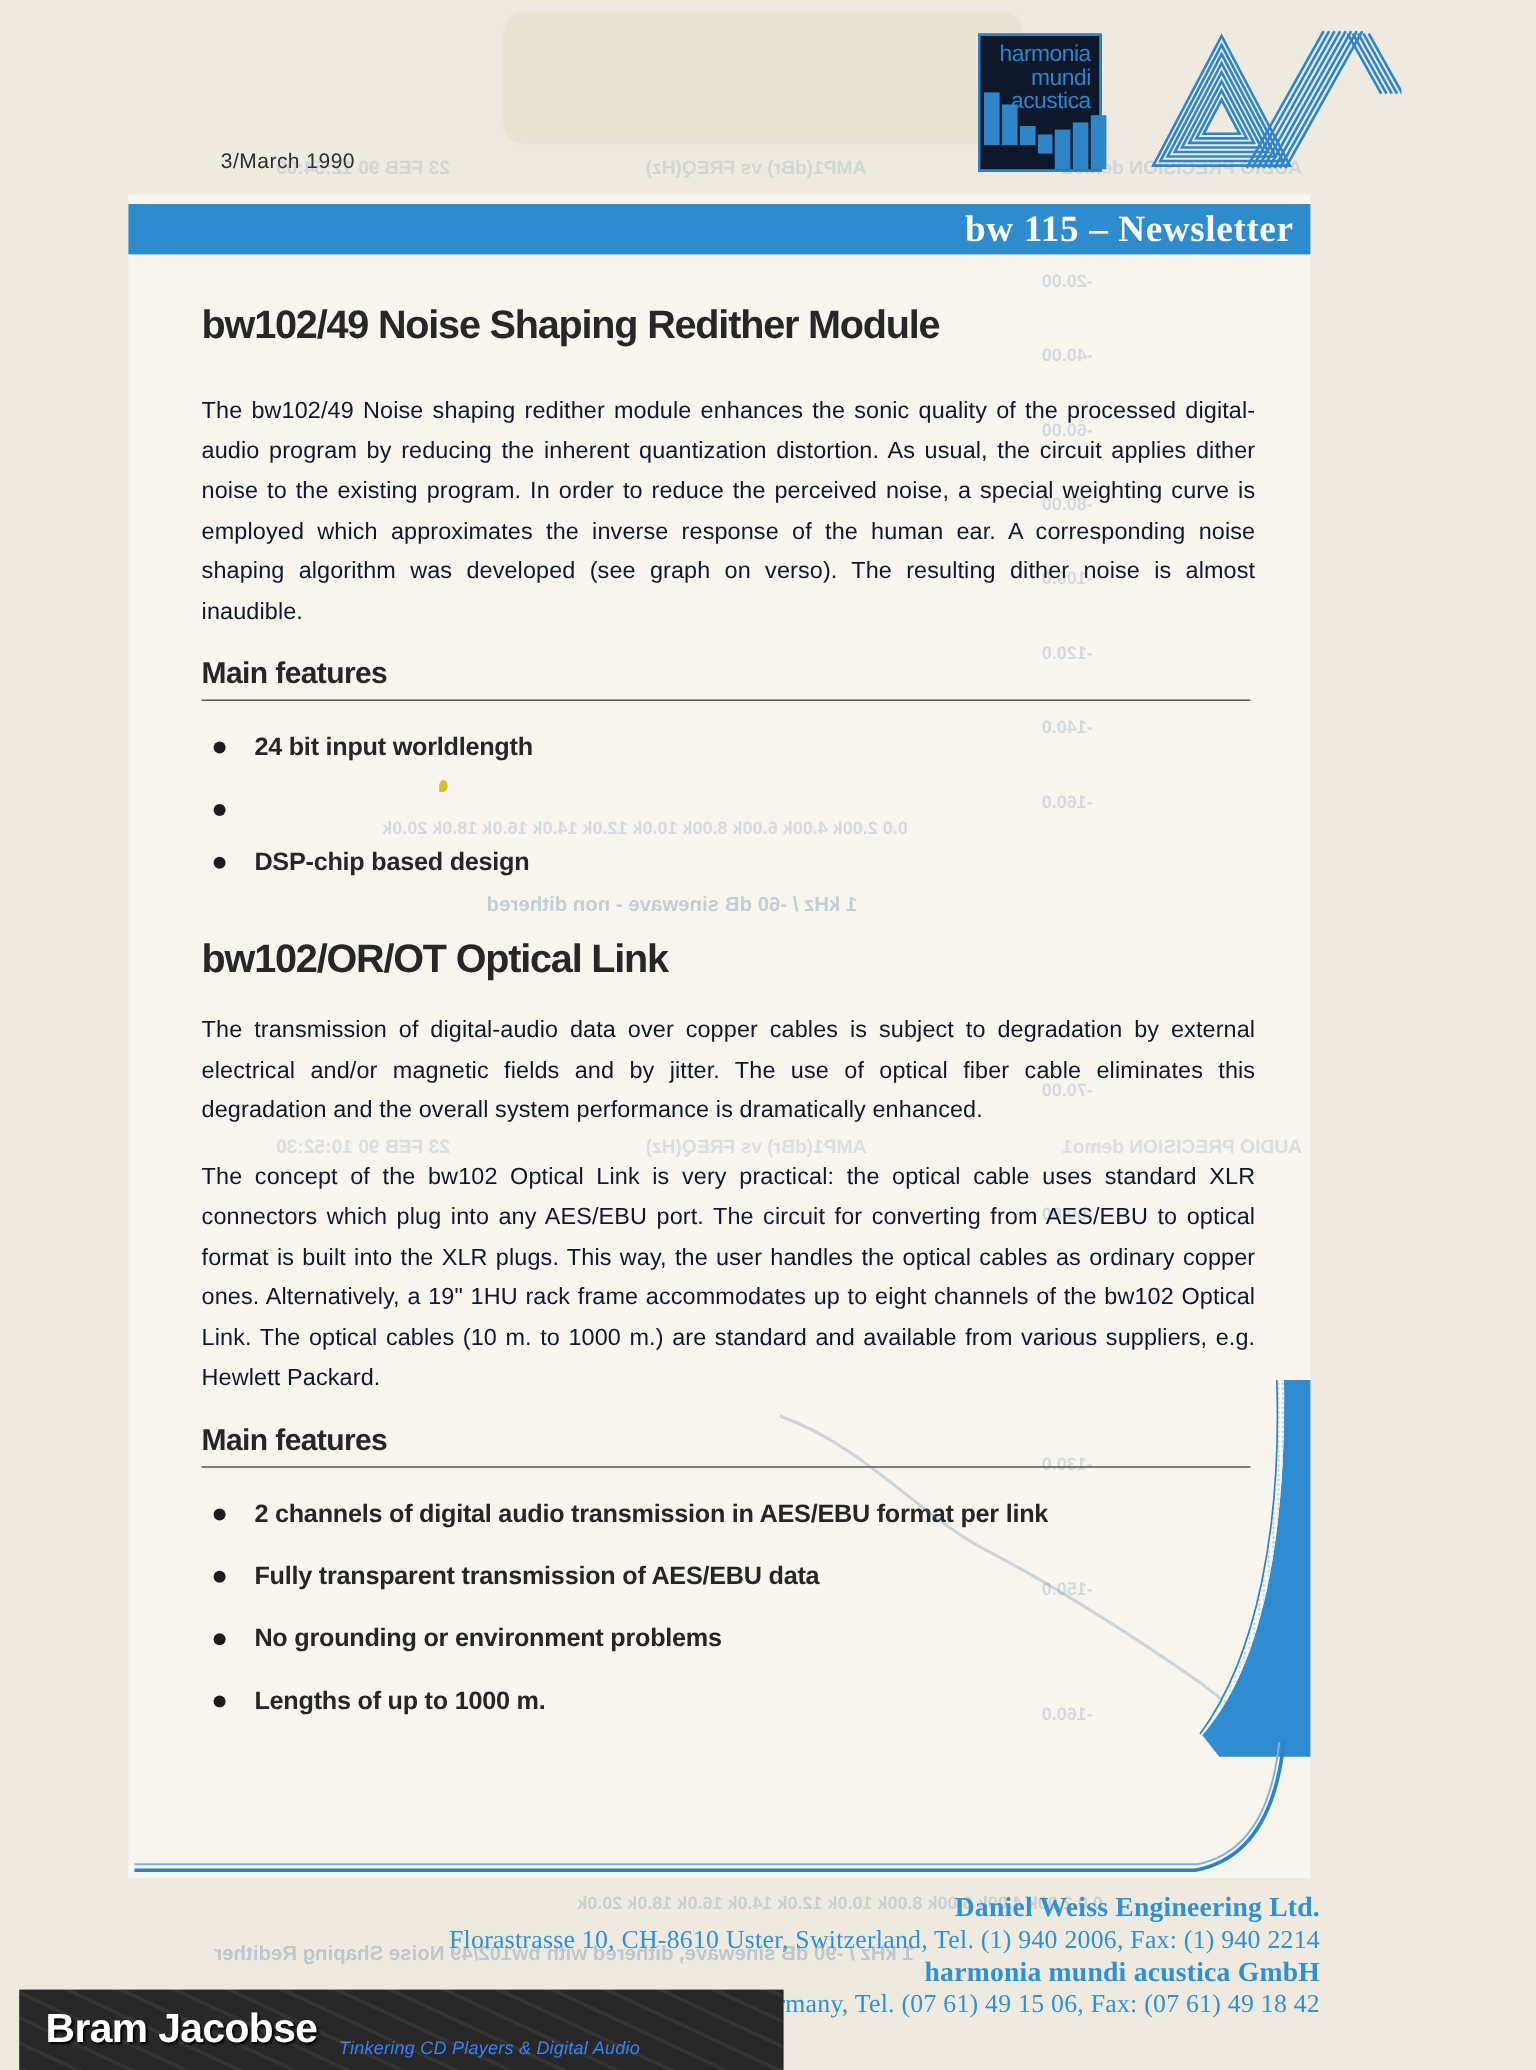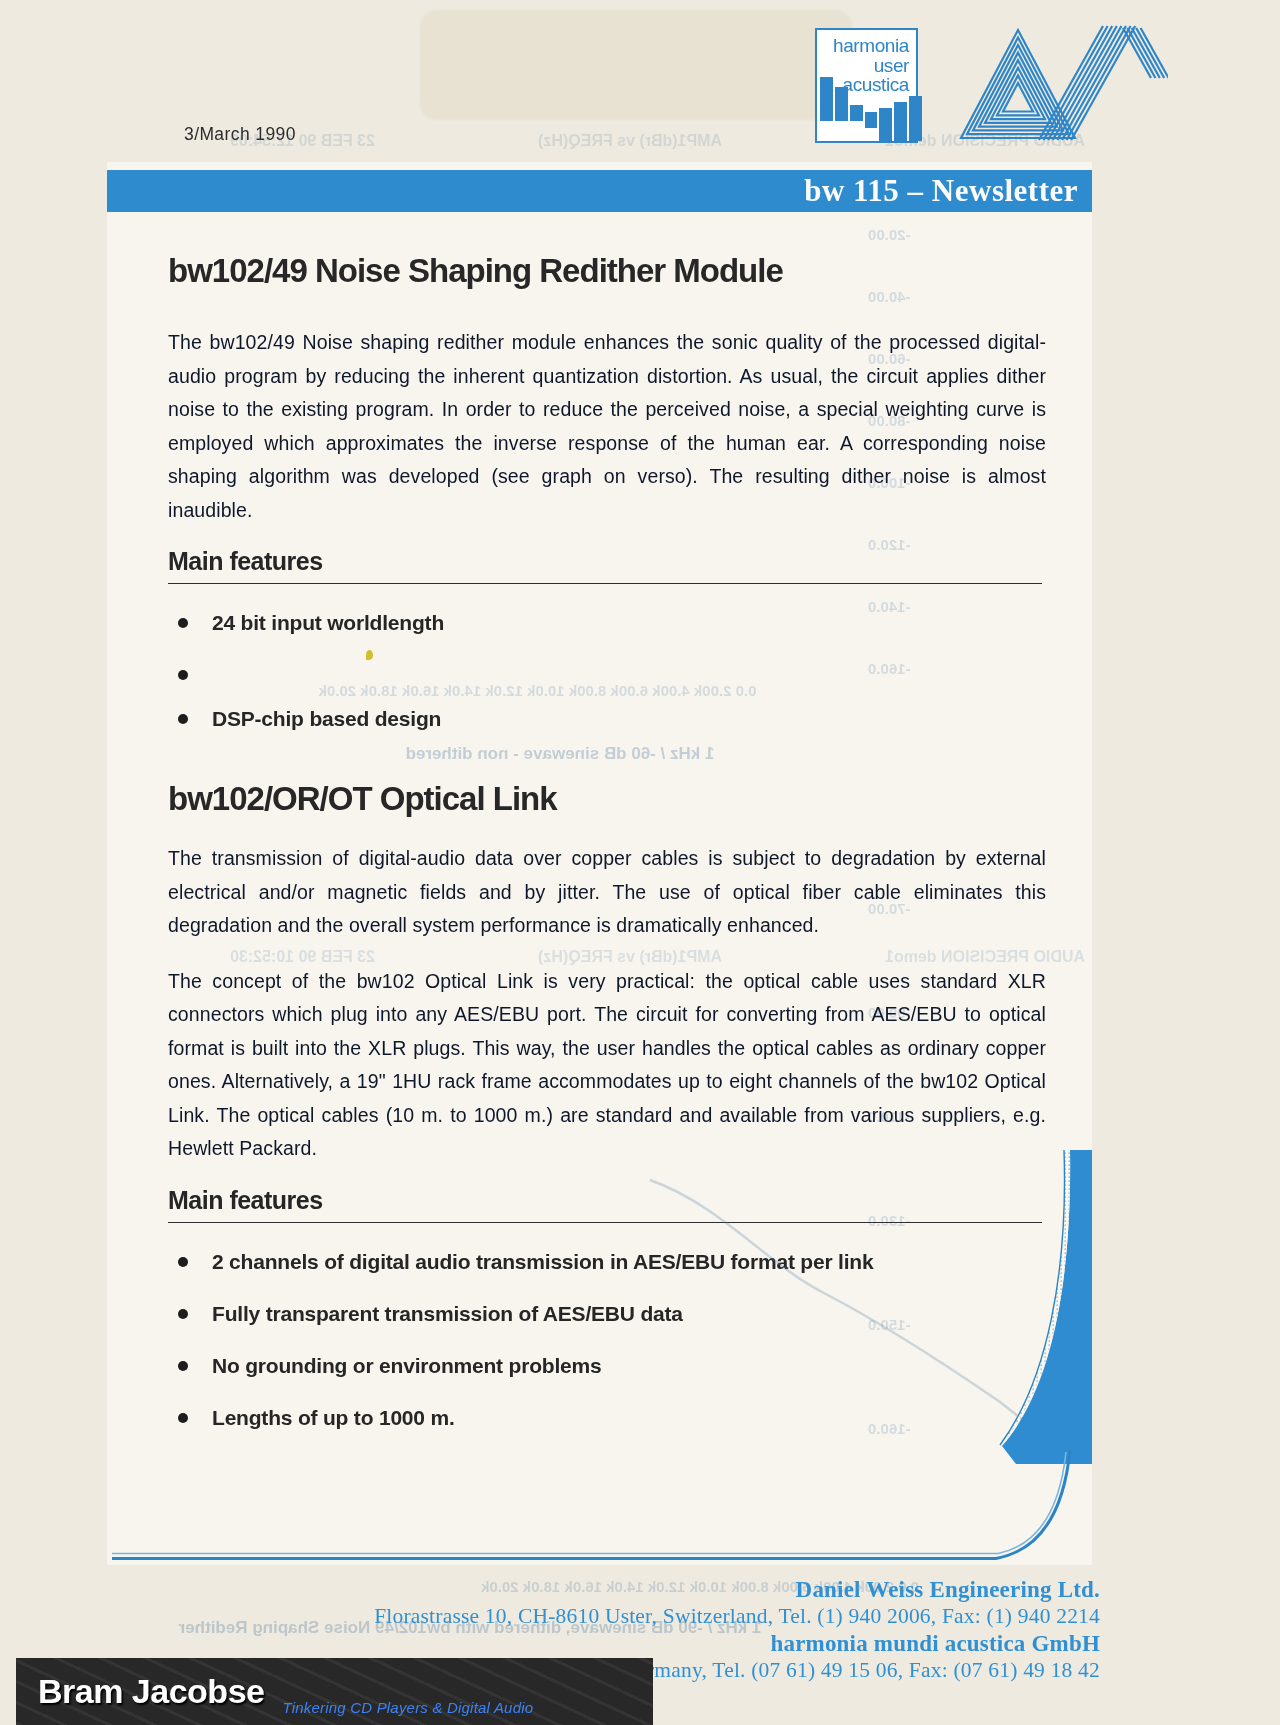--- a/index.html
+++ b/index.html
@@ -7,21 +7,21 @@
     background:#eeeadf;font-family:"Liberation Sans",sans-serif;}
   .canvas *{box-sizing:border-box;}
 
   
   .sticker-residue{position:absolute;left:420px;top:10px;width:432px;height:110px;
     background:#e7e2d2;border-radius:16px;filter:blur(1px);}
   .issue-date{position:absolute;left:184px;top:124px;font-size:17.5px;color:#2c2c2c;
     letter-spacing:.4px;}
 
   .hma-box{position:absolute;left:815px;top:28px;width:103px;height:115px;
-    border:2px solid #2e86c8;background:#ffffff;}
+    border:2px solid #2e86c8;background:#0f172a;}
   .hma-text{position:absolute;right:7px;top:6px;text-align:right;color:#2e86c8;
     font-size:19px;line-height:19.5px;letter-spacing:-.4px;}
   .hma-bar{position:absolute;background:#2e86c8;}
 
   .weiss-logo{position:absolute;left:953px;top:20px;}
 
   
   .page{position:absolute;left:107px;top:162px;width:985px;height:1403px;
     background:#f7f5ee;}
   .header-bar{position:absolute;left:107px;top:170px;width:985px;height:42px;
@@ -127,21 +127,21 @@
   <div class="g gtick" style="left:868px;top:1316px;">-150.0</div>
   <div class="g gtick" style="left:868px;top:1420px;">-160.0</div>
 
   <div class="page"></div>
 
   <div class="issue-date">3/March 1990</div>
 
   <div class="hma-box">
     <div class="hma-text">
       <div>harmonia</div>
-      <div>user</div>
+      <div>mundi</div>
       <div>acustica</div>
     </div>
     <span class="hma-bar" style="left:3px;top:47px;width:13px;height:44px;"></span>
     <span class="hma-bar" style="left:18px;top:57px;width:13px;height:34px;"></span>
     <span class="hma-bar" style="left:33px;top:75px;width:13px;height:16px;"></span>
     <span class="hma-bar" style="left:48px;top:82px;width:12px;height:16px;"></span>
     <span class="hma-bar" style="left:62px;top:78px;width:13px;height:33px;"></span>
     <span class="hma-bar" style="left:77px;top:72px;width:13px;height:39px;"></span>
     <span class="hma-bar" style="left:92px;top:66px;width:13px;height:45px;"></span>
   </div>

